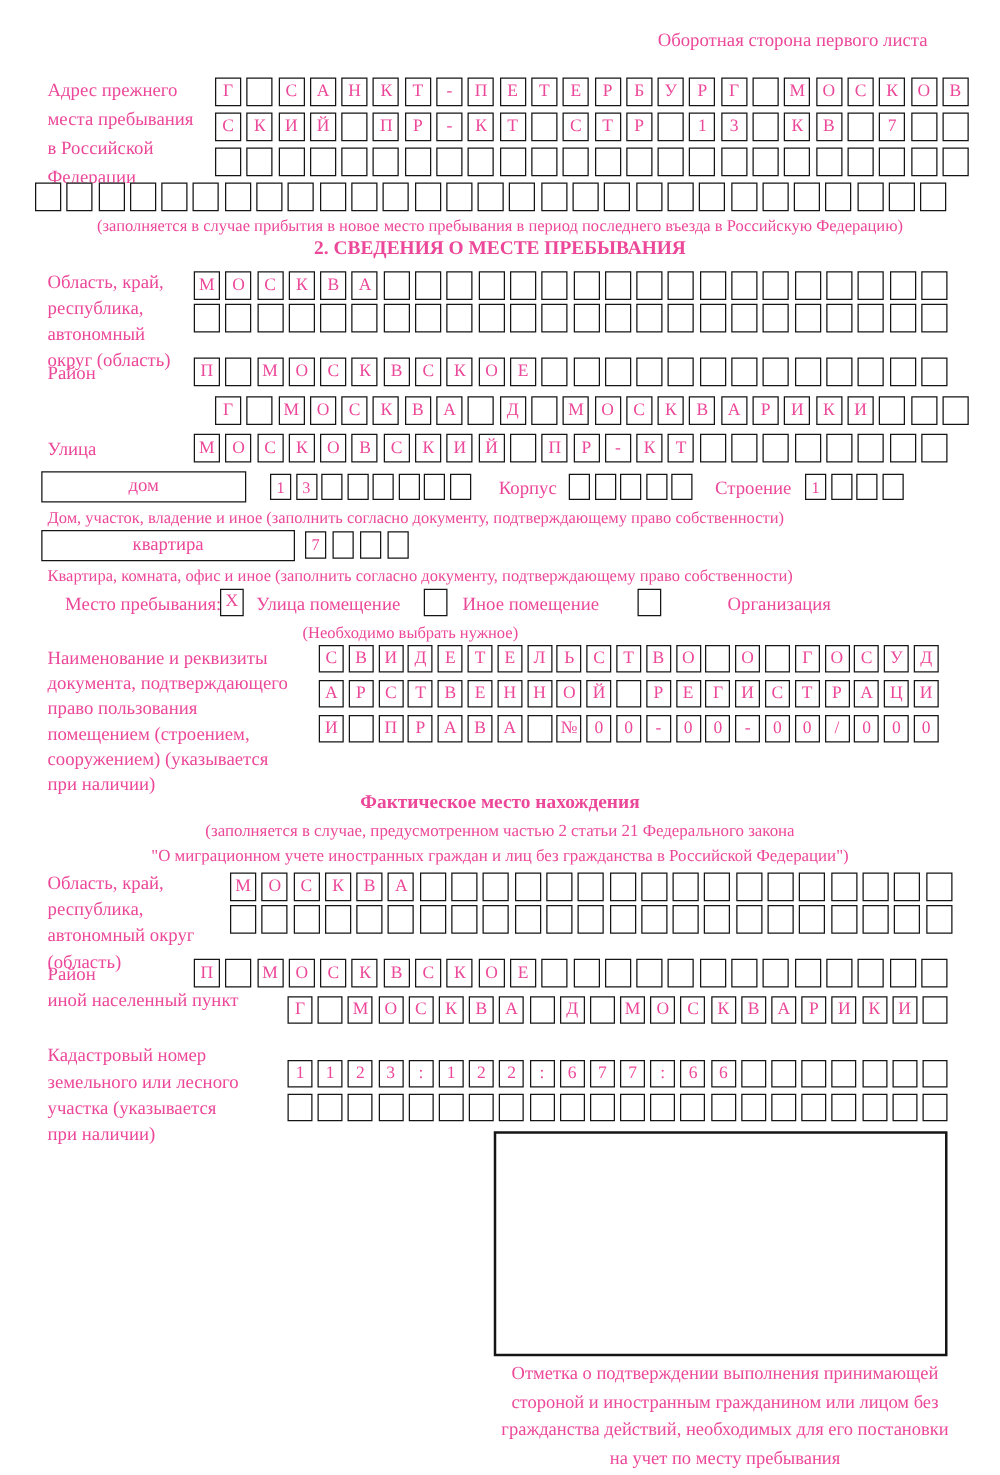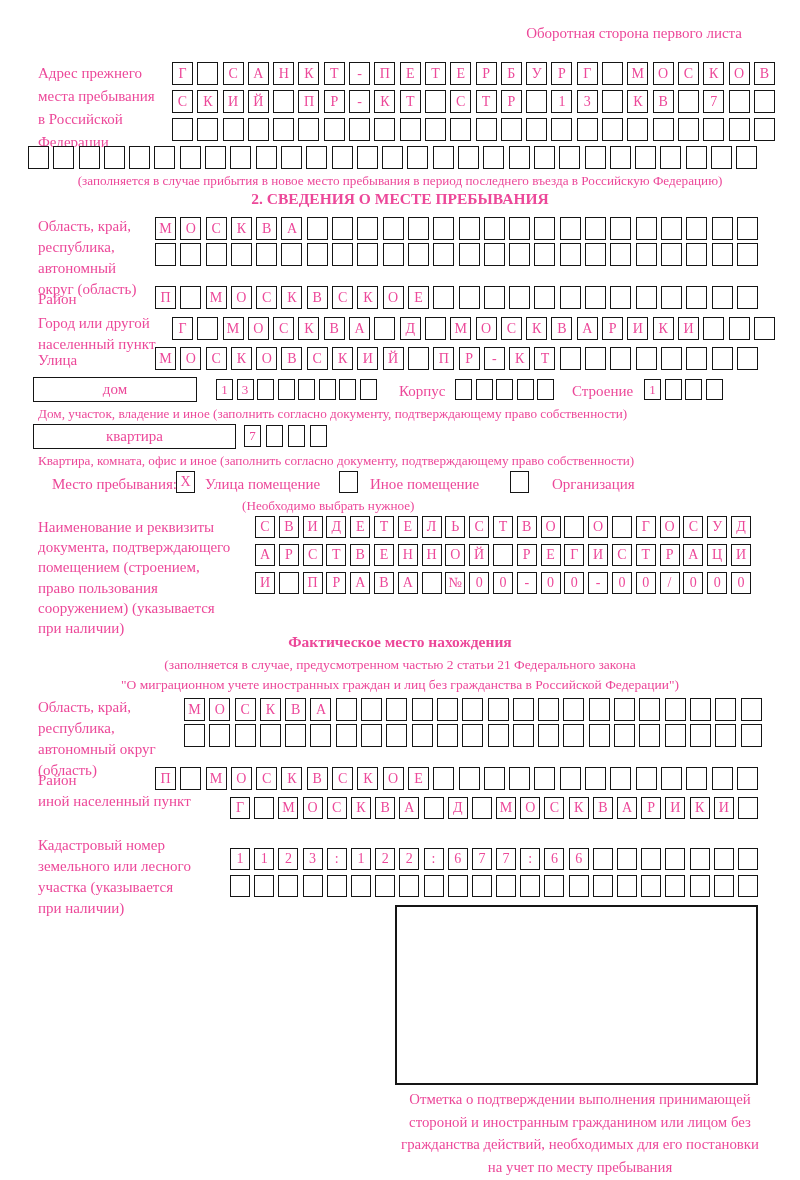--- a/index.html
+++ b/index.html
@@ -233,24 +233,20 @@
       <span class="cell"></span>
       <span class="cell"></span>
       <span class="cell"></span>
       <span class="cell"></span>
       <span class="cell"></span>
       <span class="cell"></span>
       <span class="cell"></span>
       <span class="cell"></span>
     </div>
 
-  <div class="abs" style="left:38px;top:313px;width:140px;">
-    <div class="lbl2">Город или другой</div>
-    <div class="lbl2">населенный пункт</div>
-  </div>
   <div class="abs cells cr-a" style="left:172px;top:317px;">
       <span class="cell">Г</span>
       <span class="cell"></span>
       <span class="cell">М</span>
       <span class="cell">О</span>
       <span class="cell">С</span>
       <span class="cell">К</span>
       <span class="cell">В</span>
       <span class="cell">А</span>
       <span class="cell"></span>
@@ -339,28 +335,28 @@
       <span class="cell"></span>
     </div>
   <div class="abs cap" style="left:38px;top:453px;">Квартира, комната, офис и иное (заполнить согласно документу, подтверждающему право собственности)</div>
 
   <div class="abs lbl" style="left:52px;top:473px;">Место пребывания:</div>
   <div class="abs chk" style="left:176px;top:471px;">X</div>
   <div class="abs lbl" style="left:205px;top:473px;">Улица помещение</div>
   <div class="abs chk" style="left:339px;top:471px;"></div>
   <div class="abs lbl" style="left:370px;top:473px;">Иное помещение</div>
   <div class="abs chk" style="left:510px;top:471px;"></div>
-  <div class="abs lbl" style="left:552px;top:473px;">Организация</div>
+  <div class="abs lbl" style="left:582px;top:473px;">Организация</div>
   <div class="abs cap" style="left:242px;top:498px;">(Необходимо выбрать нужное)</div>
 
   <div class="abs" style="left:38px;top:517px;width:220px;">
     <div class="lbl2" style="line-height:20.2px;">Наименование и реквизиты</div>
     <div class="lbl2" style="line-height:20.2px;">документа, подтверждающего</div>
+    <div class="lbl2" style="line-height:20.2px;">право пользования</div>
     <div class="lbl2" style="line-height:20.2px;">помещением (строением,</div>
-    <div class="lbl2" style="line-height:20.2px;">право пользования</div>
     <div class="lbl2" style="line-height:20.2px;">сооружением) (указывается</div>
     <div class="lbl2" style="line-height:20.2px;">при наличии)</div>
   </div>
   <div class="abs cells cr-doc" style="left:255px;top:516px;">
       <span class="cell">С</span>
       <span class="cell">В</span>
       <span class="cell">И</span>
       <span class="cell">Д</span>
       <span class="cell">Е</span>
       <span class="cell">Т</span>

